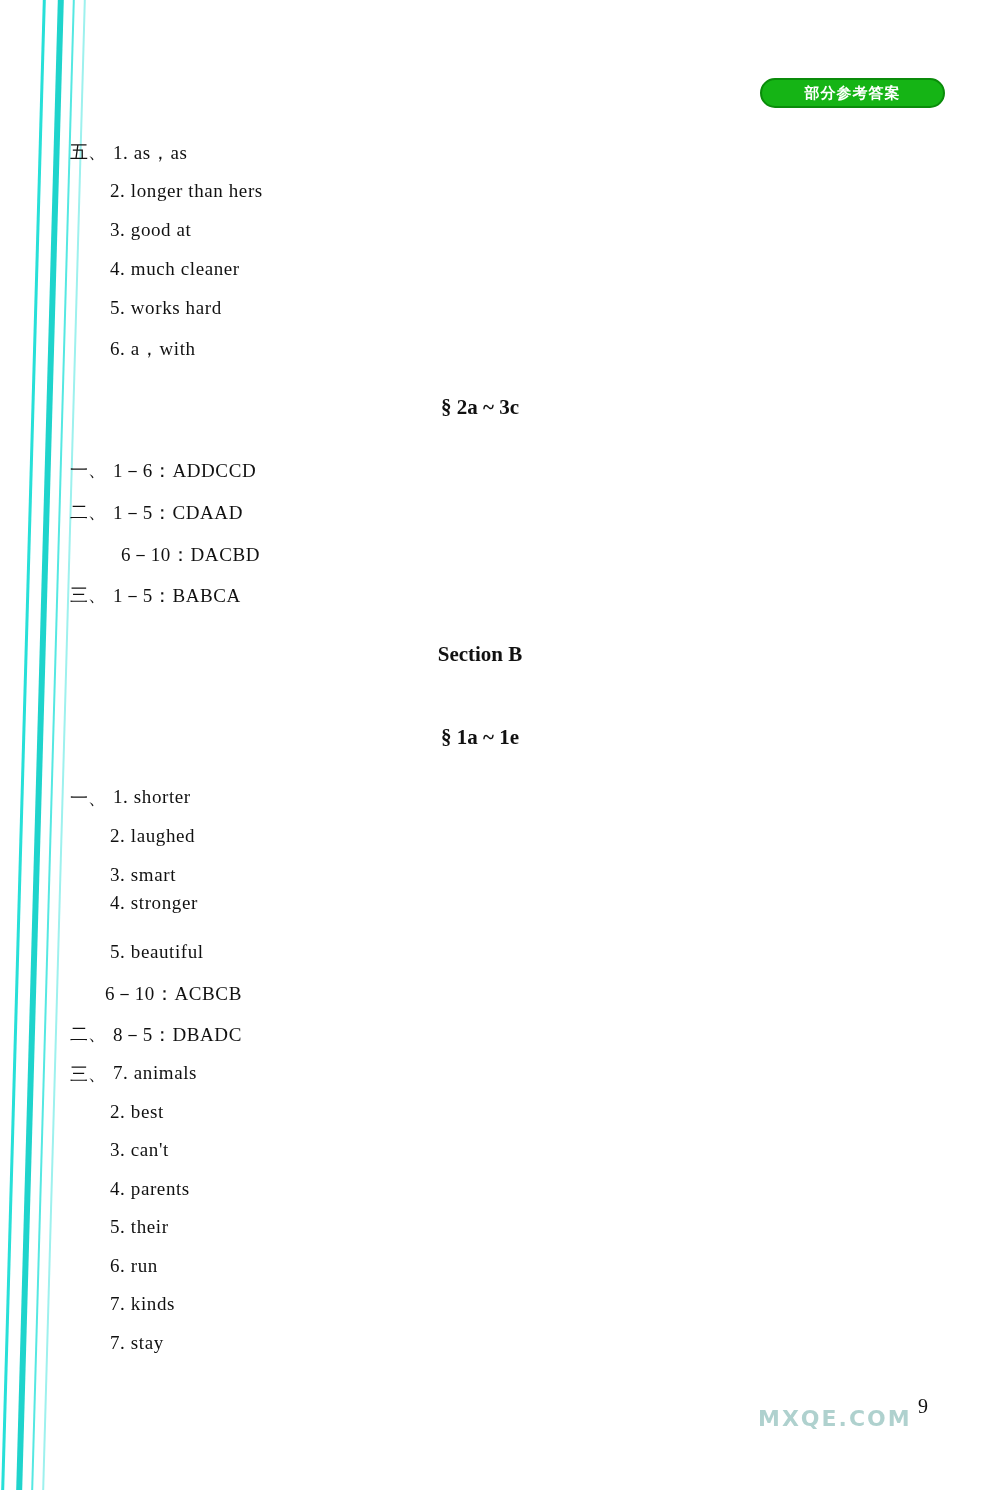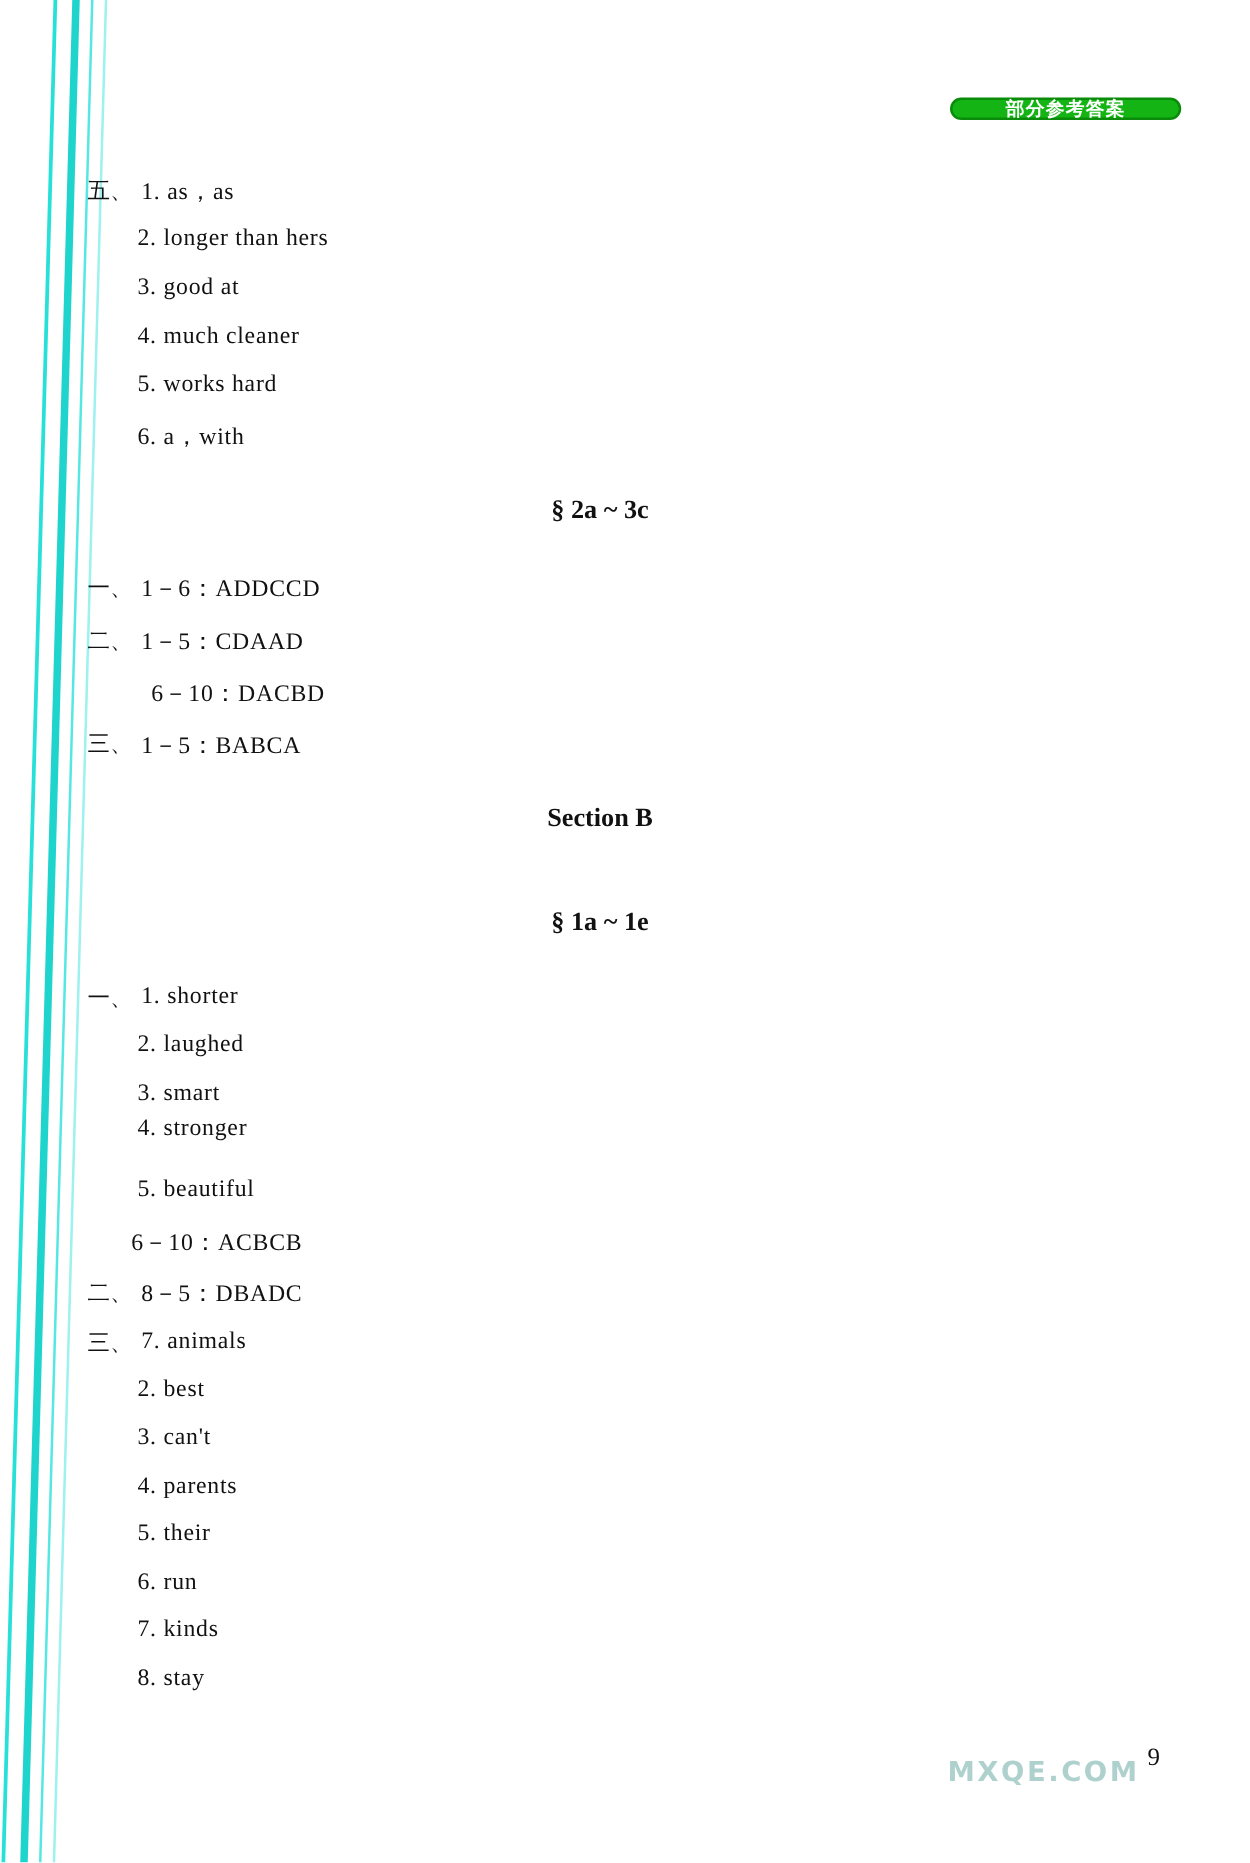--- a/index.html
+++ b/index.html
@@ -35,21 +35,21 @@
   .edge-line.b { left: 37px; width: 6px; background: #1fd4cc; transform: skewX(-1.6deg); }
   .edge-line.c { left: 52px; width: 2px; background: #55e8e2; transform: skewX(-1.6deg); }
   .edge-line.d { left: 63px; width: 2px; background: #9df1ee; transform: skewX(-1.6deg); }
 
   
   .header-banner {
     position: absolute;
     right: 55px;
     top: 78px;
     width: 185px;
-    height: 18px;
+    height: 30px;
     background: #15b415;
     border-radius: 15px;
     border: 2px solid #0a8c0a;
     display: flex;
     align-items: center;
     justify-content: center;
     box-sizing: border-box;
   }
   .header-banner span {
     color: #ffffff;
@@ -175,21 +175,21 @@
     <div class="line lbl" style="left: 70px; top: 1022px;">二、</div>
     <div class="line body-txt" style="left: 113px; top: 1022px;">8－5：DBADC</div>
     <div class="line lbl" style="left: 70px; top: 1062px;">三、</div>
     <div class="line body-txt" style="left: 113px; top: 1062px;">7. animals</div>
     <div class="line body-txt" style="left: 110px; top: 1101px;">2. best</div>
     <div class="line body-txt" style="left: 110px; top: 1139px;">3. can't</div>
     <div class="line body-txt" style="left: 110px; top: 1178px;">4. parents</div>
     <div class="line body-txt" style="left: 110px; top: 1216px;">5. their</div>
     <div class="line body-txt" style="left: 110px; top: 1255px;">6. run</div>
     <div class="line body-txt" style="left: 110px; top: 1293px;">7. kinds</div>
-    <div class="line body-txt" style="left: 110px; top: 1332px;">8. stay</div>
+    <div class="line body-txt" style="left: 110px; top: 1332px;">7. stay</div>
     <div class="section-head" style="top: 395px;">§ 2a ~ 3c</div>
     <div class="section-head" style="top: 642px;">Section B</div>
     <div class="section-head" style="top: 725px;">§ 1a ~ 1e</div>
   </div>
 
 <div class="page-num">9</div>
 
 <div class="watermark">
   <div class="wm-en">MXQE.COM</div>
 </div>

